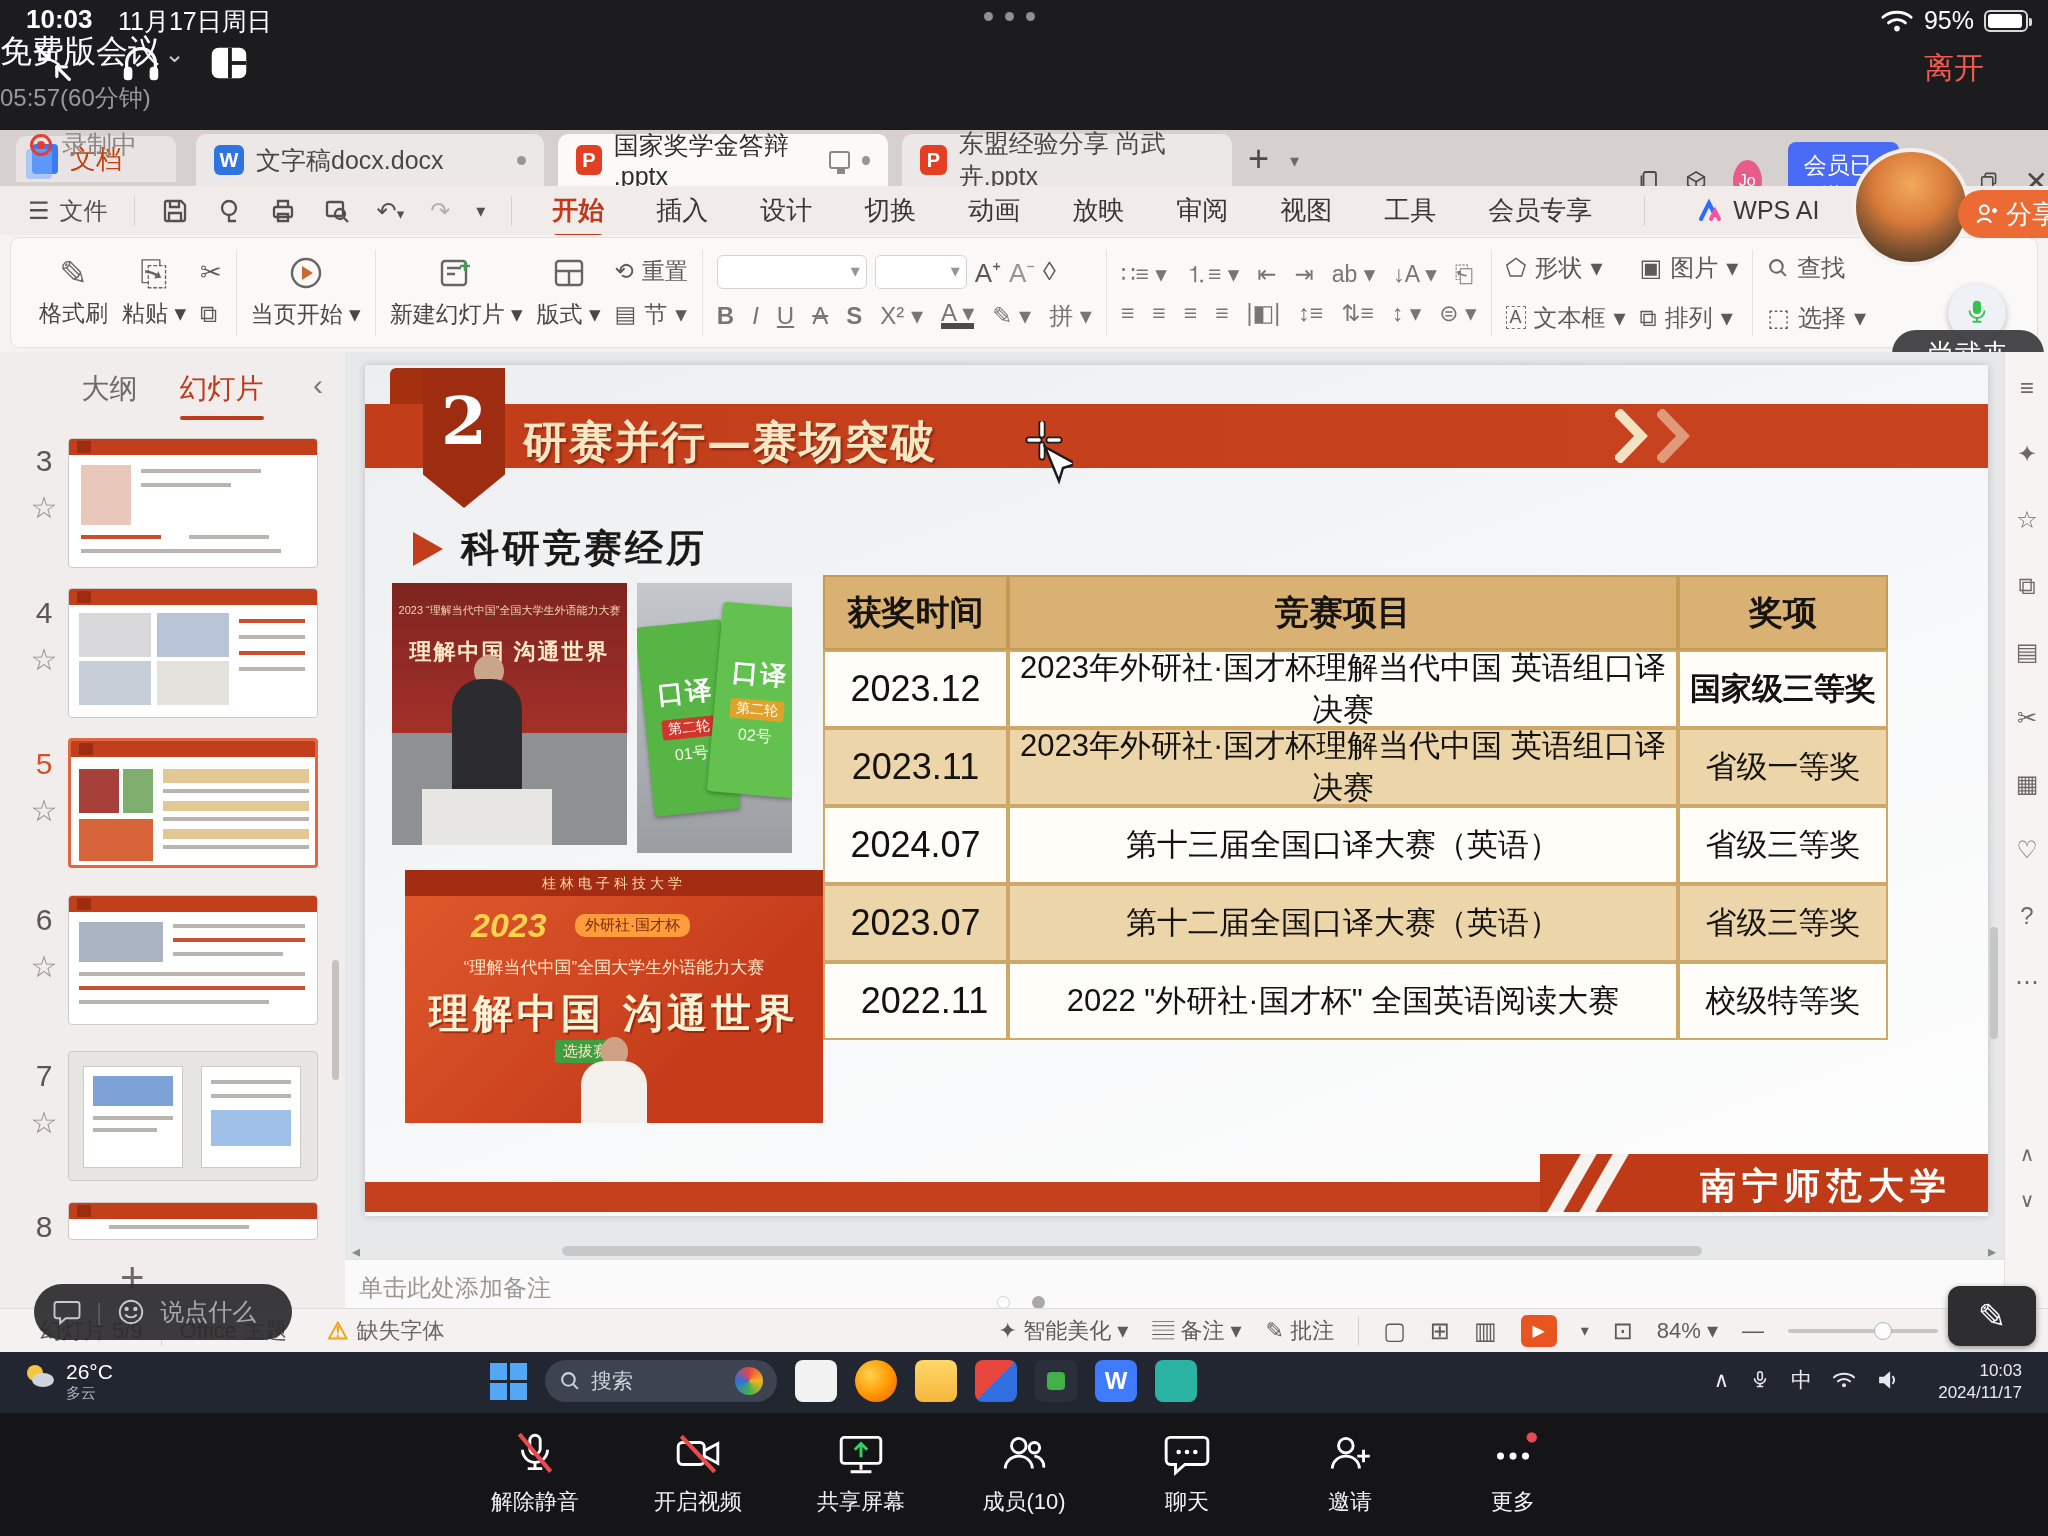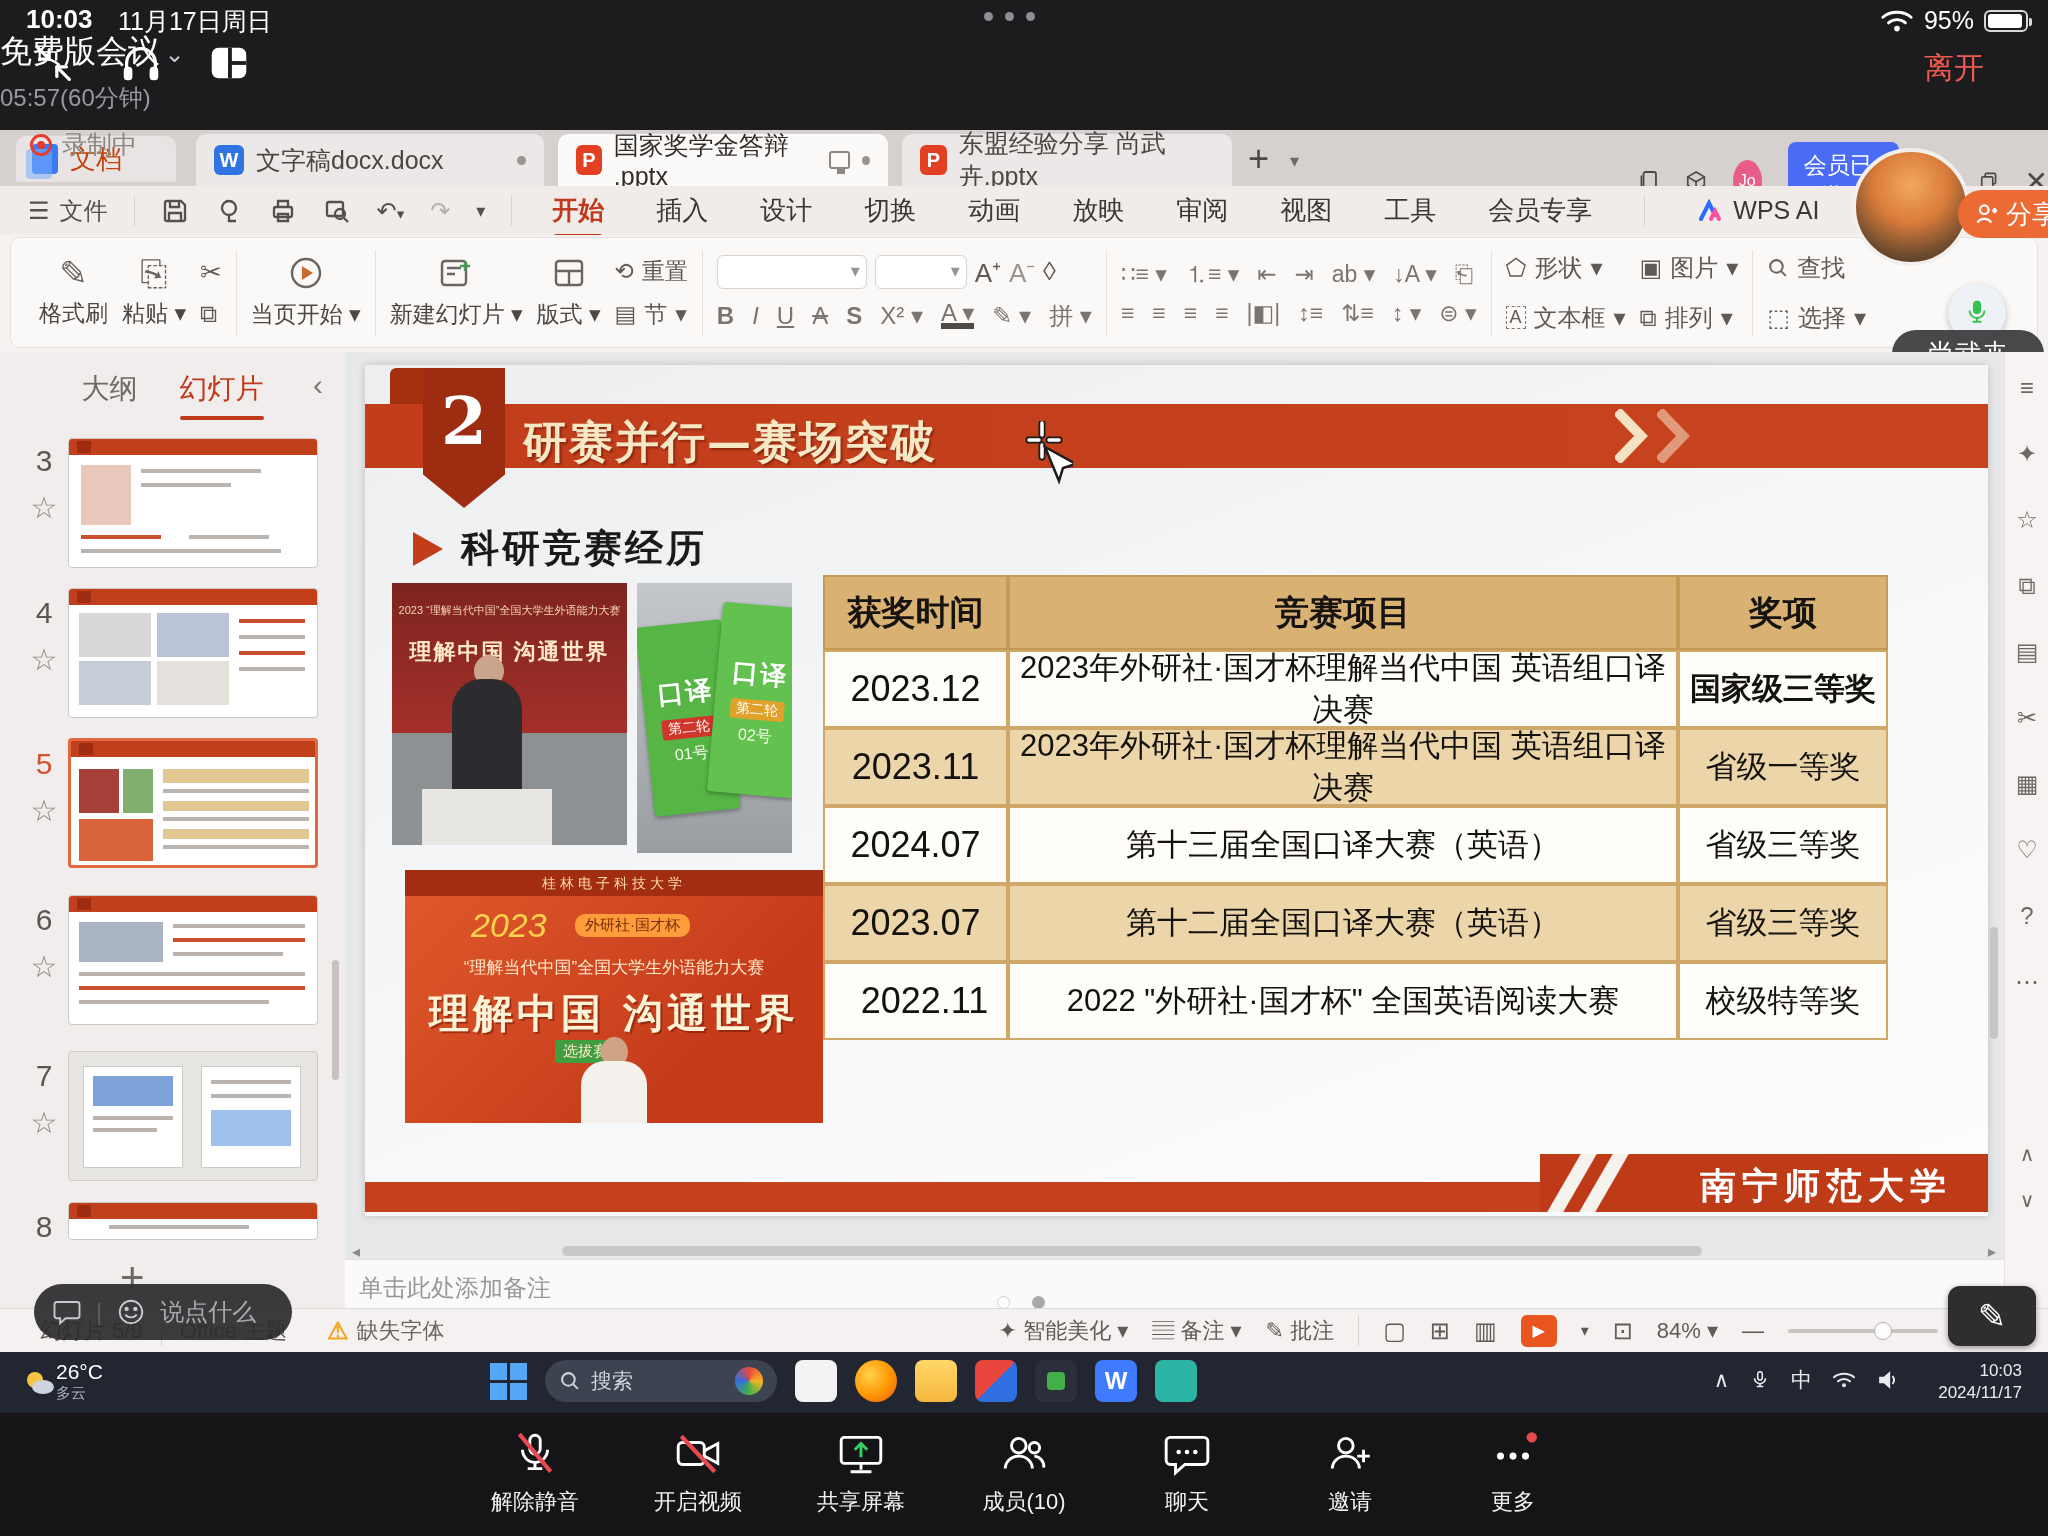--- a/index.html
+++ b/index.html
@@ -112,21 +112,21 @@
   .ph1 .person{position:absolute;left:60px;top:96px;width:70px;height:120px;background:#2c2c30;border-radius:30px 30px 0 0;}
   .ph1 .head{position:absolute;left:82px;top:72px;width:30px;height:32px;background:#caa58c;border-radius:50%;}
   .ph1 .podium{position:absolute;left:30px;bottom:0;width:130px;height:56px;background:#e8e6e2;}
   .ph2{position:absolute;left:272px;top:218px;width:155px;height:270px;background:linear-gradient(180deg,#c4c7cb,#9a9da1);overflow:hidden;}
   .book{position:absolute;width:86px;height:190px;background:#56b545;border-radius:4px;box-shadow:0 2px 4px rgba(0,0,0,.3);color:#fff;text-align:center;}
   .book .bt{font-size:26px;font-weight:bold;margin-top:52px;letter-spacing:2px;}
   .book .tag{display:inline-block;background:#d1362a;color:#fff;font-size:14px;padding:1px 6px;margin-top:8px;border-radius:3px;}
   .book .num{font-size:16px;margin-top:6px;color:#f3ffe8;}
   .ph3{position:absolute;left:40px;top:505px;width:418px;height:253px;background:linear-gradient(135deg,#e05a2c,#c63c1b 70%);overflow:hidden;color:#fff;}
   .ph3 .school{position:absolute;left:0;top:0;width:100%;height:26px;background:#a32d12;font-size:14px;line-height:26px;text-align:center;color:#ffd9a8;letter-spacing:4px;}
-  .ph3 .yr{position:absolute;left:66px;top:36px;font-size:34px;font-weight:normal;color:#ffd34d;font-style:italic;}
+  .ph3 .yr{position:absolute;left:66px;top:36px;font-size:34px;font-weight:bold;color:#ffd34d;font-style:italic;}
   .ph3 .bdg{position:absolute;left:170px;top:44px;background:#ff9d3c;color:#7a2a08;font-size:15px;padding:2px 10px;border-radius:10px;}
   .ph3 .l1{position:absolute;left:0;top:86px;width:100%;text-align:center;font-size:17px;color:#ffe9c9;}
   .ph3 .l2{position:absolute;left:0;top:116px;width:100%;text-align:center;font-size:40px;font-weight:bold;color:#fdf3d7;letter-spacing:4px;font-family:"DejaVu Serif",serif;text-shadow:2px 2px 0 rgba(120,30,5,.6);}
   .ph3 .tag2{position:absolute;left:150px;top:170px;font-size:15px;color:#ffe9c9;background:#3f9e3f;padding:2px 8px;border-radius:3px;}
   .ph3 .body{position:absolute;left:176px;bottom:0;width:66px;height:62px;background:#f4f1ec;border-radius:24px 24px 0 0;}
   .ph3 .head{position:absolute;left:196px;bottom:56px;width:27px;height:30px;background:#cfa286;border-radius:50%;}
   
   .aw-table{position:absolute;left:458px;top:210px;width:1065px;}
   .trow{display:flex;}
   .cell{border:2px solid #cfa768;display:flex;align-items:center;justify-content:center;text-align:center;padding:4px 10px;}
@@ -161,21 +161,21 @@
   .playbtn{width:36px;height:32px;background:#e8551e;border-radius:6px;color:#fff;font-size:16px;display:flex;align-items:center;justify-content:center;}
   .slider{width:150px;height:4px;background:#c9c5c2;border-radius:2px;position:relative;}
   .slider i{position:absolute;left:86px;top:-7px;width:18px;height:18px;border-radius:50%;background:#fdfdfd;border:1px solid #b5b1ae;}
   .warn{color:#6b6662;display:flex;align-items:center;gap:8px;}
   .warn b{color:#f2a51e;font-size:24px;}
   
   .chat-pill{left:34px;top:1284px;width:258px;height:56px;background:rgba(44,44,46,.93);border-radius:28px;display:flex;align-items:center;gap:14px;padding:0 18px;color:#a9a9ad;font-size:24px;}
   .annot{left:1948px;top:1286px;width:88px;height:60px;background:#2e2e30;border-radius:12px;color:#fff;font-size:34px;display:flex;align-items:center;justify-content:center;box-shadow:0 2px 6px rgba(0,0,0,.4);}
   
   .taskbar{left:0;top:1352px;width:2048px;height:61px;background:#212631;color:#fff;}
-  .weather{position:absolute;left:22px;top:8px;display:flex;align-items:center;}
+  .weather{position:absolute;left:22px;top:8px;display:flex;gap:10px;}
   .weather .t{font-size:21px;}
   .weather .w{font-size:15px;color:#aab0ba;}
   .tb-center{position:absolute;left:490px;top:8px;display:flex;align-items:center;gap:18px;}
   .start{display:grid;grid-template-columns:17px 17px;grid-gap:3px;}
   .start i{width:17px;height:17px;background:#53a7f5;display:block;}
   .searchpill{width:232px;height:42px;background:#3d4350;border-radius:21px;display:flex;align-items:center;gap:10px;padding:0 14px;color:#cfd3da;font-size:21px;}
   .scircle{margin-left:auto;width:28px;height:28px;border-radius:50%;background:conic-gradient(#e8463c,#f5b324,#43b049,#2f6fe0,#e8463c);}
   .appico{width:42px;height:42px;border-radius:8px;}
   .tray{position:absolute;right:150px;top:14px;display:flex;align-items:center;gap:20px;font-size:21px;color:#e8eaee;}
   .clock{position:absolute;right:26px;top:8px;text-align:right;font-size:17px;line-height:22px;color:#e8eaee;}

